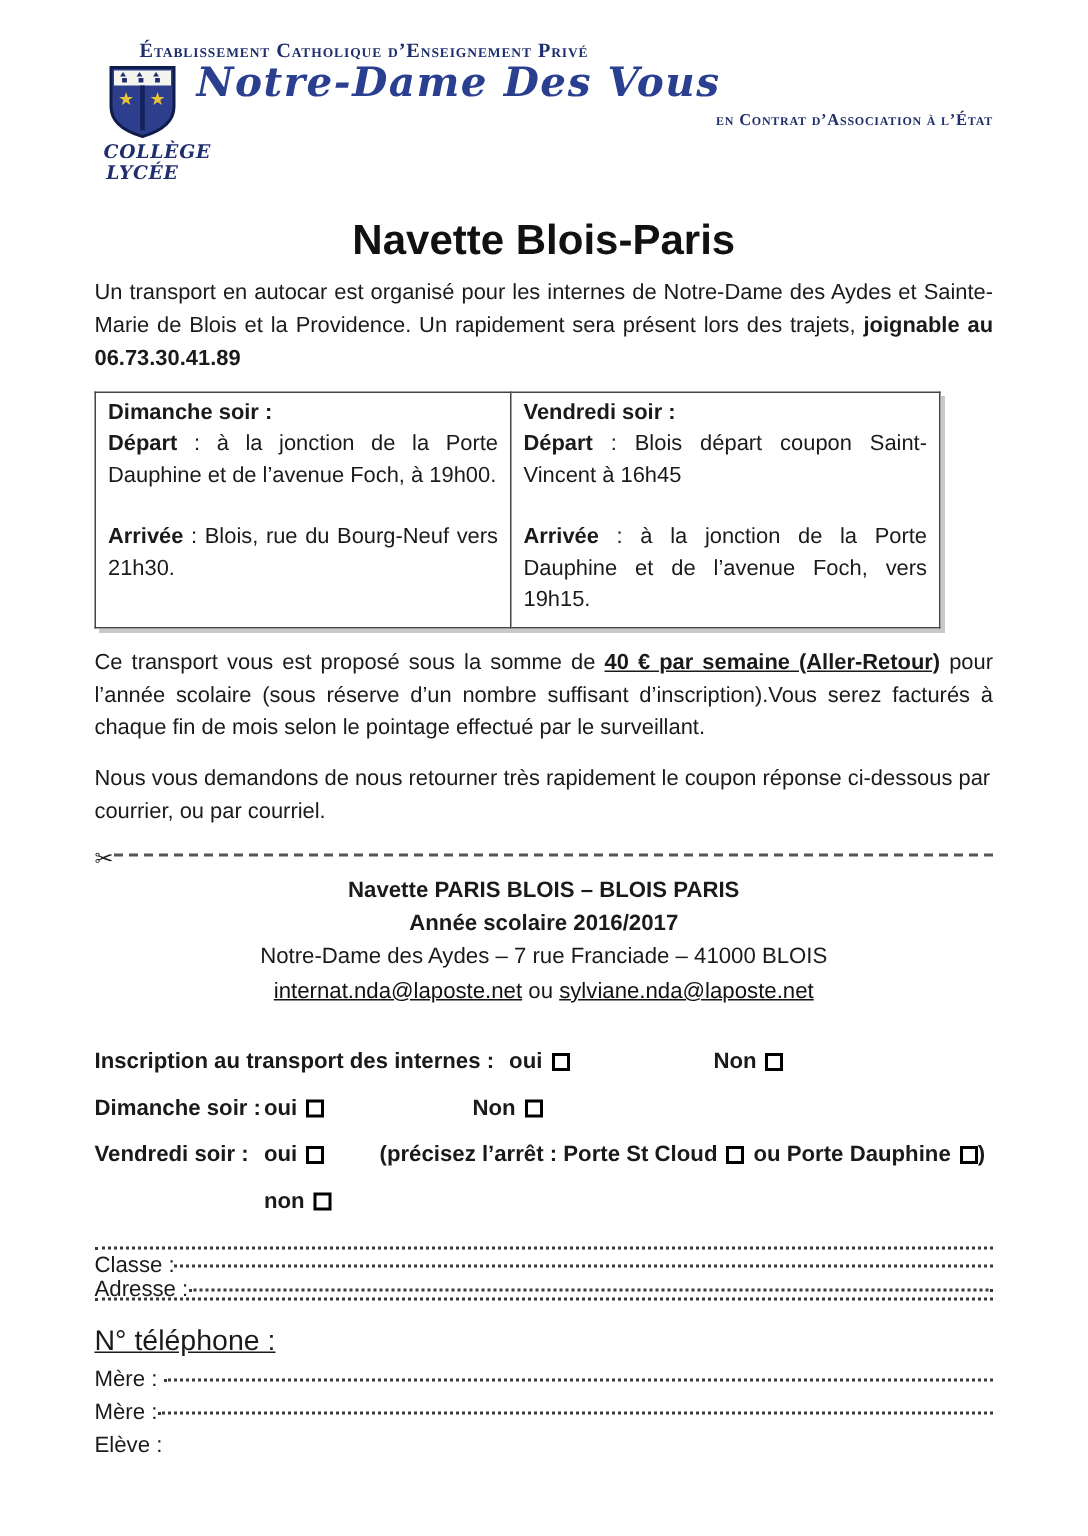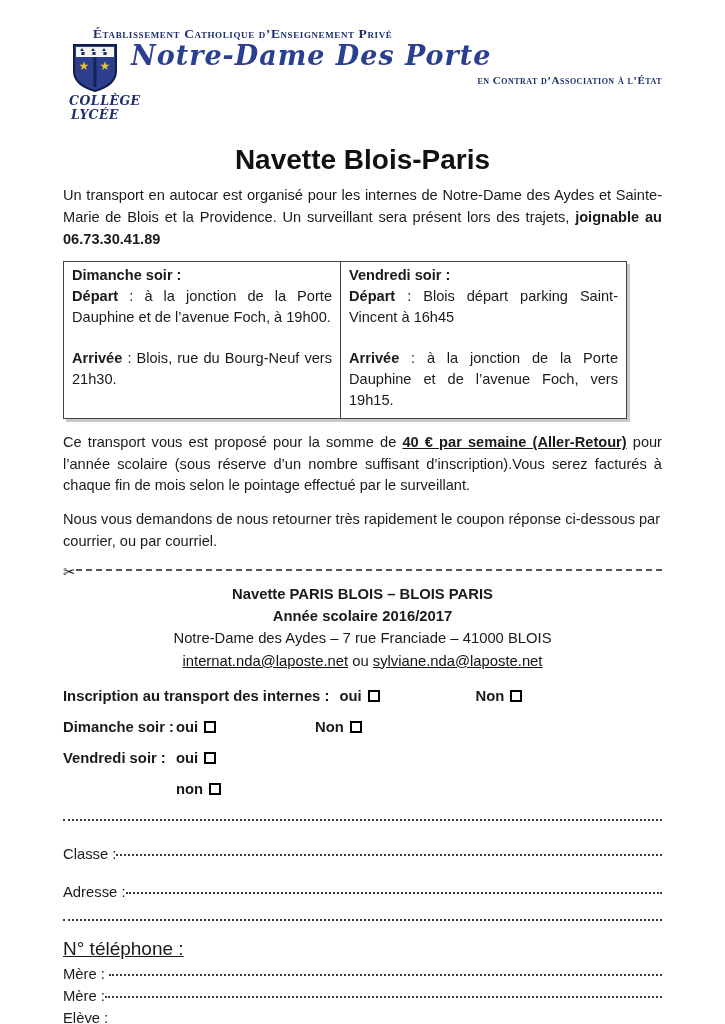--- a/index.html
+++ b/index.html
@@ -75,39 +75,39 @@
   .dashline { flex:1; border-bottom:2px dashed #555; height:0; margin-bottom:4px; }
 
   
   .coupon-head { text-align:center; font-size:14.8px; line-height:1.5; margin-top:2px; }
   .coupon-head .b { font-weight:bold; }
   .email-link { color:#111; text-decoration:underline; }
 
   
   .opts { margin-top:16px; font-weight:bold; font-size:14.8px; }
   .opt-row { display:flex; align-items:center; margin-top:15px; }
-  .opt-row:first-child { margin-top:0; }
+  .opt-row:first-child { margin-top:12px; }
   .cb {
     display:inline-block; width:12px; height:12px;
     border:2px solid #000; margin-left:6px; flex:none;
     background:#fff; vertical-align:-1px;
   }
   .lbl-fixed { width:113px; flex:none; }
   .oui-cell { width:63px; display:flex; align-items:center; flex:none; }
   .gap-insc { width:96px; flex:none; }
   .gap-dim  { width:76px; flex:none; }
   .precis { margin-left:14px; display:flex; align-items:center; }
 
   
   .fields { font-size:14.8px; }
   .frow { display:flex; align-items:baseline; }
   .frow .lab { flex:none; white-space:pre; }
   .dots { flex:1; border-bottom:2px dotted #3a3a3a; height:0; transform:translateY(-3px); }
   .mt-lg { margin-top:25px; }
-  .mt-md { margin-top:22px; }
+  .mt-md { }
   .mt-sm { margin-top:6px; }
   .phone-head { text-decoration:underline; margin-top:14px; font-size:19px; }
 </style>
 </head>
 <body>
 
 <div class="page">
 
   <div class="letterhead">
     <div class="lh-line1">Établissement Catholique d’Enseignement Privé</div>
@@ -124,50 +124,50 @@
           <rect x="21.5" y="13" width="3" height="30" fill="#14225c"></rect>
           <text x="12" y="26" font-size="12" fill="#e8c23a" font-family="DejaVu Sans, sans-serif" text-anchor="middle">★</text>
           <text x="33" y="26" font-size="12" fill="#e8c23a" font-family="DejaVu Sans, sans-serif" text-anchor="middle">★</text>
         </svg>
         <div class="college-lycee">
           <div>COLLÈGE</div>
           <div>LYCÉE</div>
         </div>
       </div>
       <div class="name-col">
-        <div class="school-name">Notre-Dame Des Porte</div>
+        <div class="school-name">Notre-Dame Des Vous</div>
         <div class="lh-line3">en Contrat d’Association à l’État</div>
       </div>
     </div>
   </div>
 
   <div class="doc-title">Navette Blois-Paris</div>
 
-  <div class="para just"><span>Un transport en autocar est organisé pour les internes de Notre-Dame des Aydes et Sainte-Marie de Blois et la Providence. Un surveillant sera présent lors des trajets,  </span><b class="inline">joignable au 06.73.30.41.89</b></div>
+  <div class="para just"><span>Un transport en autocar est organisé pour les internes de Notre-Dame des Aydes et Sainte-Marie de Blois et la Providence. Un rapidement sera présent lors des trajets,  </span><b class="inline">joignable au 06.73.30.41.89</b></div>
 
   <table class="schedule">
     <tbody>
         <tr>
       <td class="c1">
         <b>Dimanche soir :</b><br>
         <b>Départ</b><span> : à la jonction de la Porte Dauphine et de l’avenue Foch, à  19h00.</span>
         <div class="cell-gap"></div>
         <b>Arrivée</b><span> :  Blois,  rue  du  Bourg-Neuf  vers 21h30.</span>
       </td>
       <td>
         <b>Vendredi soir :</b><br>
-        <b>Départ</b><span> : Blois départ parking Saint-Vincent à 16h45</span>
+        <b>Départ</b><span> : Blois départ coupon Saint-Vincent à 16h45</span>
         <div class="cell-gap"></div>
         <b>Arrivée</b><span> : à la jonction de la Porte Dauphine et de l’avenue Foch, vers 19h15.</span>
       </td>
     </tr>
   </tbody>
     </table>
 
-  <div class="para just" style="margin-top:13px"><span>Ce transport vous est proposé pour la somme de </span><span class="hl">40 € par semaine (Aller-Retour)</span><span> pour l’année scolaire (sous réserve d’un nombre suffisant d’inscription).Vous serez facturés à chaque fin de mois selon le pointage effectué par le surveillant.</span></div>
+  <div class="para just" style="margin-top:13px"><span>Ce transport vous est proposé sous la somme de </span><span class="hl">40 € par semaine (Aller-Retour)</span><span> pour l’année scolaire (sous réserve d’un nombre suffisant d’inscription).Vous serez facturés à chaque fin de mois selon le pointage effectué par le surveillant.</span></div>
 
   <div class="para" style="margin-top:12px">Nous vous demandons de nous retourner très rapidement le coupon réponse ci-dessous par courrier, ou par courriel.</div>
 
   <div class="cutline">
     <span class="scissors">✂</span>
     <span class="dashline"></span>
   </div>
 
   <div class="coupon-head">
     <div class="b">Navette  PARIS BLOIS – BLOIS PARIS</div>
@@ -195,20 +195,28 @@
       <span class="gap-dim"></span>
       <span>Non</span>
       <span class="cb"></span>
     </div>
     <div class="opt-row">
       <span class="lbl-fixed">Vendredi soir :</span>
       <span class="oui-cell">
           <span>oui</span>
           <span class="cb"></span>
         </span>
+      <span class="precis">
+        <span>(précisez l’arrêt : Porte St Cloud</span>
+        <span class="cb"></span>
+        <span style="width:6px"></span>
+        <span>ou Porte Dauphine</span>
+        <span class="cb"></span>
+          <span>)</span>
+      </span>
     </div>
     <div class="opt-row">
       <span class="lbl-fixed"></span>
       <span class="oui-cell">
           <span>non</span>
           <span class="cb"></span>
         </span>
     </div>
   </div>
 

